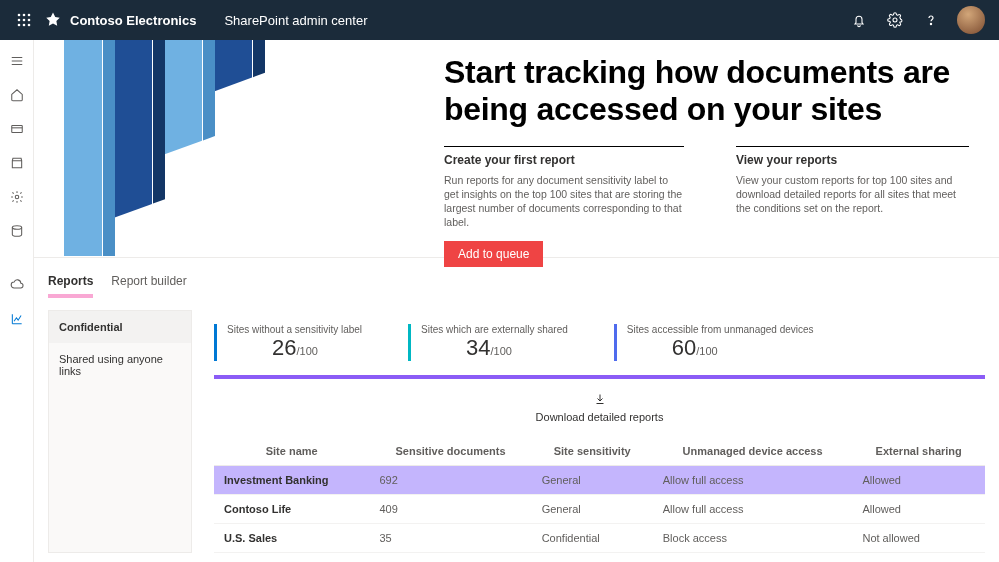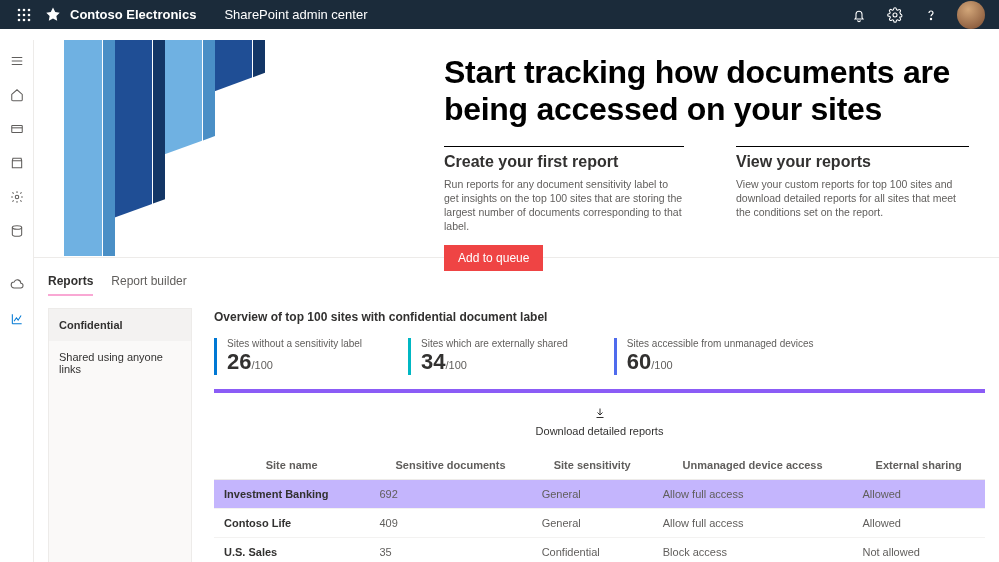--- a/index.html
+++ b/index.html
@@ -1,19 +1,19 @@
 <!DOCTYPE html>
 <html><head>
 <meta charset="utf-8">
 <style>
 * { box-sizing: border-box; margin: 0; padding: 0; font-family: "Segoe UI", -apple-system, sans-serif; }
 body { background: #fff; width: 999px; height: 562px; overflow: hidden; color: #323130; }
 
 
-.header { height: 29px; background: #1b2b3a; color: #fff; display: flex; align-items: center; padding: 0 8px; }
+.header { height: 40px; background: #1b2b3a; color: #fff; display: flex; align-items: center; padding: 0 8px; }
 .header .waffle { width: 32px; display:flex; align-items:center; justify-content:center; cursor:pointer; }
 .header .product { display:flex; align-items:center; gap:8px; margin-left:4px; font-size:13px; font-weight:600; }
 .header .product svg { width:18px; height:18px; }
 .header .section-title { margin-left: 28px; font-size: 13px; font-weight: 400; }
 .header .spacer { flex: 1; }
 .header .actions { display:flex; align-items:center; gap: 4px; }
 .header .icon-btn { width:32px; height:32px; display:flex; align-items:center; justify-content:center; cursor:pointer; }
 .header .avatar { width:28px; height:28px; border-radius:50%; background: radial-gradient(circle at 40% 30%, #d2a679, #7a4a2f); margin: 0 6px; }
 
 
@@ -24,45 +24,45 @@
 
 
 .main { position:absolute; left:34px; top:40px; right:0; bottom:0; overflow:auto; }
 
 
 .hero { position:relative; background:#fff; border-bottom:1px solid #edebe9; height:218px; padding-left:410px; padding-top:14px; padding-right:30px; }
 .hero-art { position:absolute; left:-10px; top:-4px; width:400px; height:220px; pointer-events:none; }
 .hero h1 { font-size:32px; font-weight:600; line-height:1.15; color:#000; letter-spacing:-0.3px; }
 .hero-cols { display:flex; gap:52px; margin-top:18px; }
 .hero-col { max-width:240px; }
-.hero-col .sub { font-size:16px; font-weight:600; border-top:1px solid #000; padding-top:6px; margin-bottom:6px; }
+.hero-col .sub { font-size:12px; font-weight:600; border-top:1px solid #000; padding-top:6px; margin-bottom:6px; }
 .hero-col .desc { font-size:10.5px; color:#605e5c; line-height:1.35; }
 .btn-primary { margin-top:12px; background:#ef4444; color:#fff; border:none; padding:6px 14px; font-size:12px; cursor:pointer; }
 
 
 .tab-strip { display:flex; gap:18px; padding: 16px 14px 0 14px; font-size:12px; }
 .tab-strip .tab { padding-bottom:6px; cursor:pointer; color:#605e5c; }
-.tab-strip .tab.active { color:#323130; font-weight:600; border-bottom:2px solid #f9a8d4; }
+.tab-strip .tab.active { color:#323130; font-weight:600; border-bottom:4px solid #f9a8d4; }
 
 
 .content { display:flex; padding:12px 14px 0 14px; gap:0; }
 .side-panel { width:144px; background:#faf9f8; border:1px solid #edebe9; font-size:11px; }
 .side-panel .sp-item { padding:10px 10px; cursor:pointer; }
 .side-panel .sp-item.active { font-weight:600; background:#f3f2f1; }
 
 .report { flex:1; padding-left:22px; }
 .report h2 { font-size:12px; font-weight:600; margin-top:2px; }
 
 .metrics { display:flex; gap:46px; margin-top:14px; border-bottom:4px solid #8b5cf6; padding-bottom:14px; }
 .metric { border-left:3px solid #0078d4; padding-left:10px; }
 .metric.m2 { border-left-color:#00b7c3; }
 .metric.m3 { border-left-color:#4f6bed; }
 .metric .mlabel { font-size:10px; color:#605e5c; }
 .metric .mval { font-size:11px; color:#605e5c; }
-.metric .mval b { font-size:22px; font-weight:700; color:#323130; }
+.metric .mval b { font-size:22px; font-weight:400; color:#323130;margin-left:45px; }
 
 .download { margin-top:14px; font-size:11px; display:flex; align-items:center; gap:6px; color:#323130; cursor:pointer;flex-direction:column; }
 
 .table { margin-top:14px; width:100%; border-collapse:collapse; font-size:11px; }
 .table th { text-align:center; font-weight:700; color:#605e5c; padding:8px 10px; border-bottom:1px solid #edebe9; }
 .table td { padding:8px 10px; border-bottom:1px solid #f3f2f1; color:#605e5c; }
 .table td:first-child { font-weight:600; color:#323130; }
 .table tr.sel td { background:#c4b5fd; }
 
 svg { display:block; }
@@ -207,21 +207,20 @@
     <div class="tab">Report builder</div>
   </div>
 
   <div class="content">
     <div class="side-panel">
       <div class="sp-item active">Confidential</div>
       <div class="sp-item">Shared using anyone links</div>
     </div>
 
     <div class="report">
-      <h2>Overview of top 100 sites with confidential document label</h2>
 
       <div class="metrics">
         <div class="metric m1">
           <div class="mlabel">Sites without a sensitivity label</div>
           <div class="mval"><b>26</b><span>/100</span></div>
         </div>
         <div class="metric m2">
           <div class="mlabel">Sites which are externally shared</div>
           <div class="mval"><b>34</b><span>/100</span></div>
         </div>

